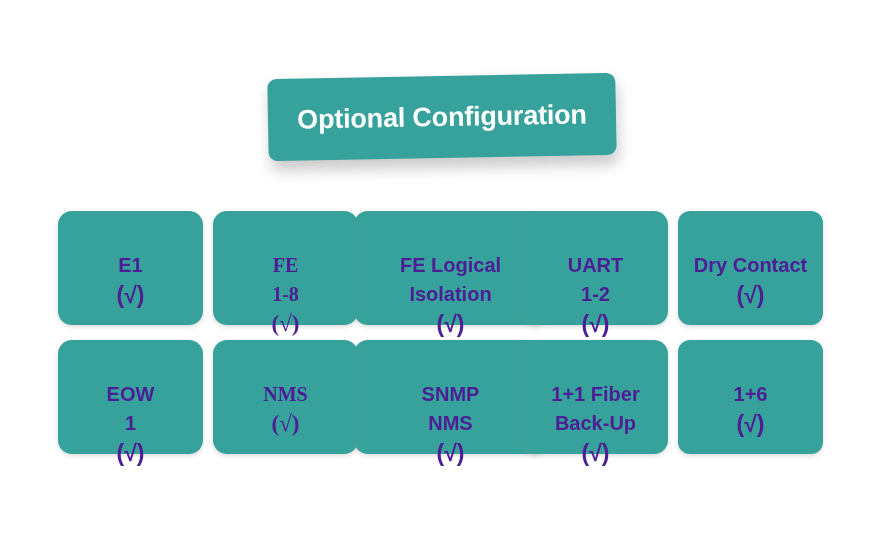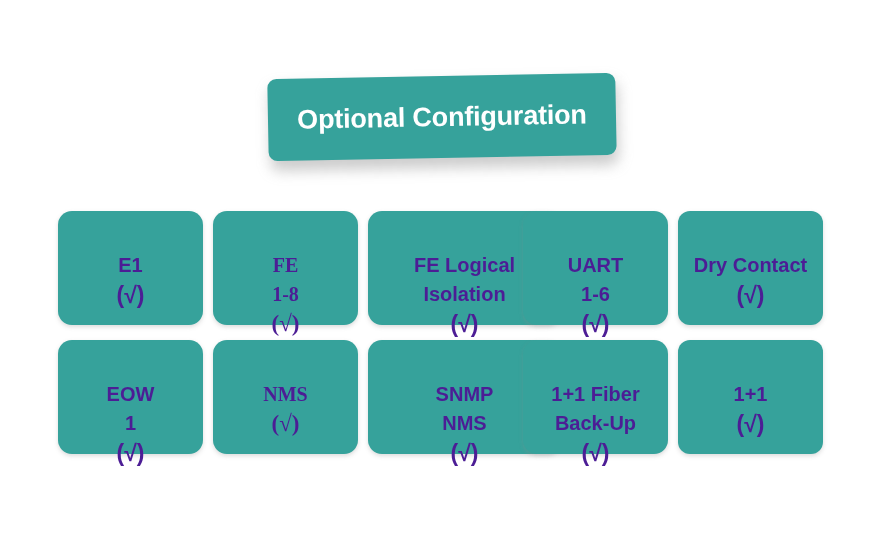--- a/index.html
+++ b/index.html
@@ -80,21 +80,21 @@
     position: absolute;
     top: 0;
     width: 145px;
     height: 114px;
     border-radius: 14px;
     background: #36a29b;
     box-shadow: 0 2px 4px rgba(140,140,140,0.30);
   }
   .card.c0 { left: 0px; }
   .card.c1 { left: 155px; font-family: Liberation Serif, serif; }
-  .card.c2 { left: 310px; padding-left: 48px; }
+  .card.c2 { left: 296px; padding-left: 48px; }
   .card.c3 { left: 465px; }
   .card.c4 { left: 620px; border-radius: 12px; }
 
   .card-text {
     position: absolute;
     left: -14px;
     right: -14px;
     top: 22px;
     text-align: center;
     color: #4c1d95;
@@ -149,21 +149,21 @@
         <div class="card-text">
           <span class="card-line">FE Logical</span>
           <span class="card-line">Isolation</span>
           <span class="card-check">(√)</span>
         </div>
       </div>
 
       <div class="card c3">
         <div class="card-text">
           <span class="card-line">UART</span>
-          <span class="card-line">1-6</span>
+          <span class="card-line">1-2</span>
           <span class="card-check">(√)</span>
         </div>
       </div>
 
       <div class="card c4">
         <div class="card-text">
           <span class="card-line">Dry Contact</span>
           <span class="card-check">(√)</span>
         </div>
       </div>
@@ -198,21 +198,21 @@
       <div class="card c3">
         <div class="card-text">
           <span class="card-line">1+1 Fiber</span>
           <span class="card-line">Back-Up</span>
           <span class="card-check">(√)</span>
         </div>
       </div>
 
       <div class="card c4">
         <div class="card-text">
-          <span class="card-line">1+1</span>
+          <span class="card-line">1+6</span>
           <span class="card-check">(√)</span>
         </div>
       </div>
 
     </div>
 
   </div>
 </div>
 
 </body></html>

